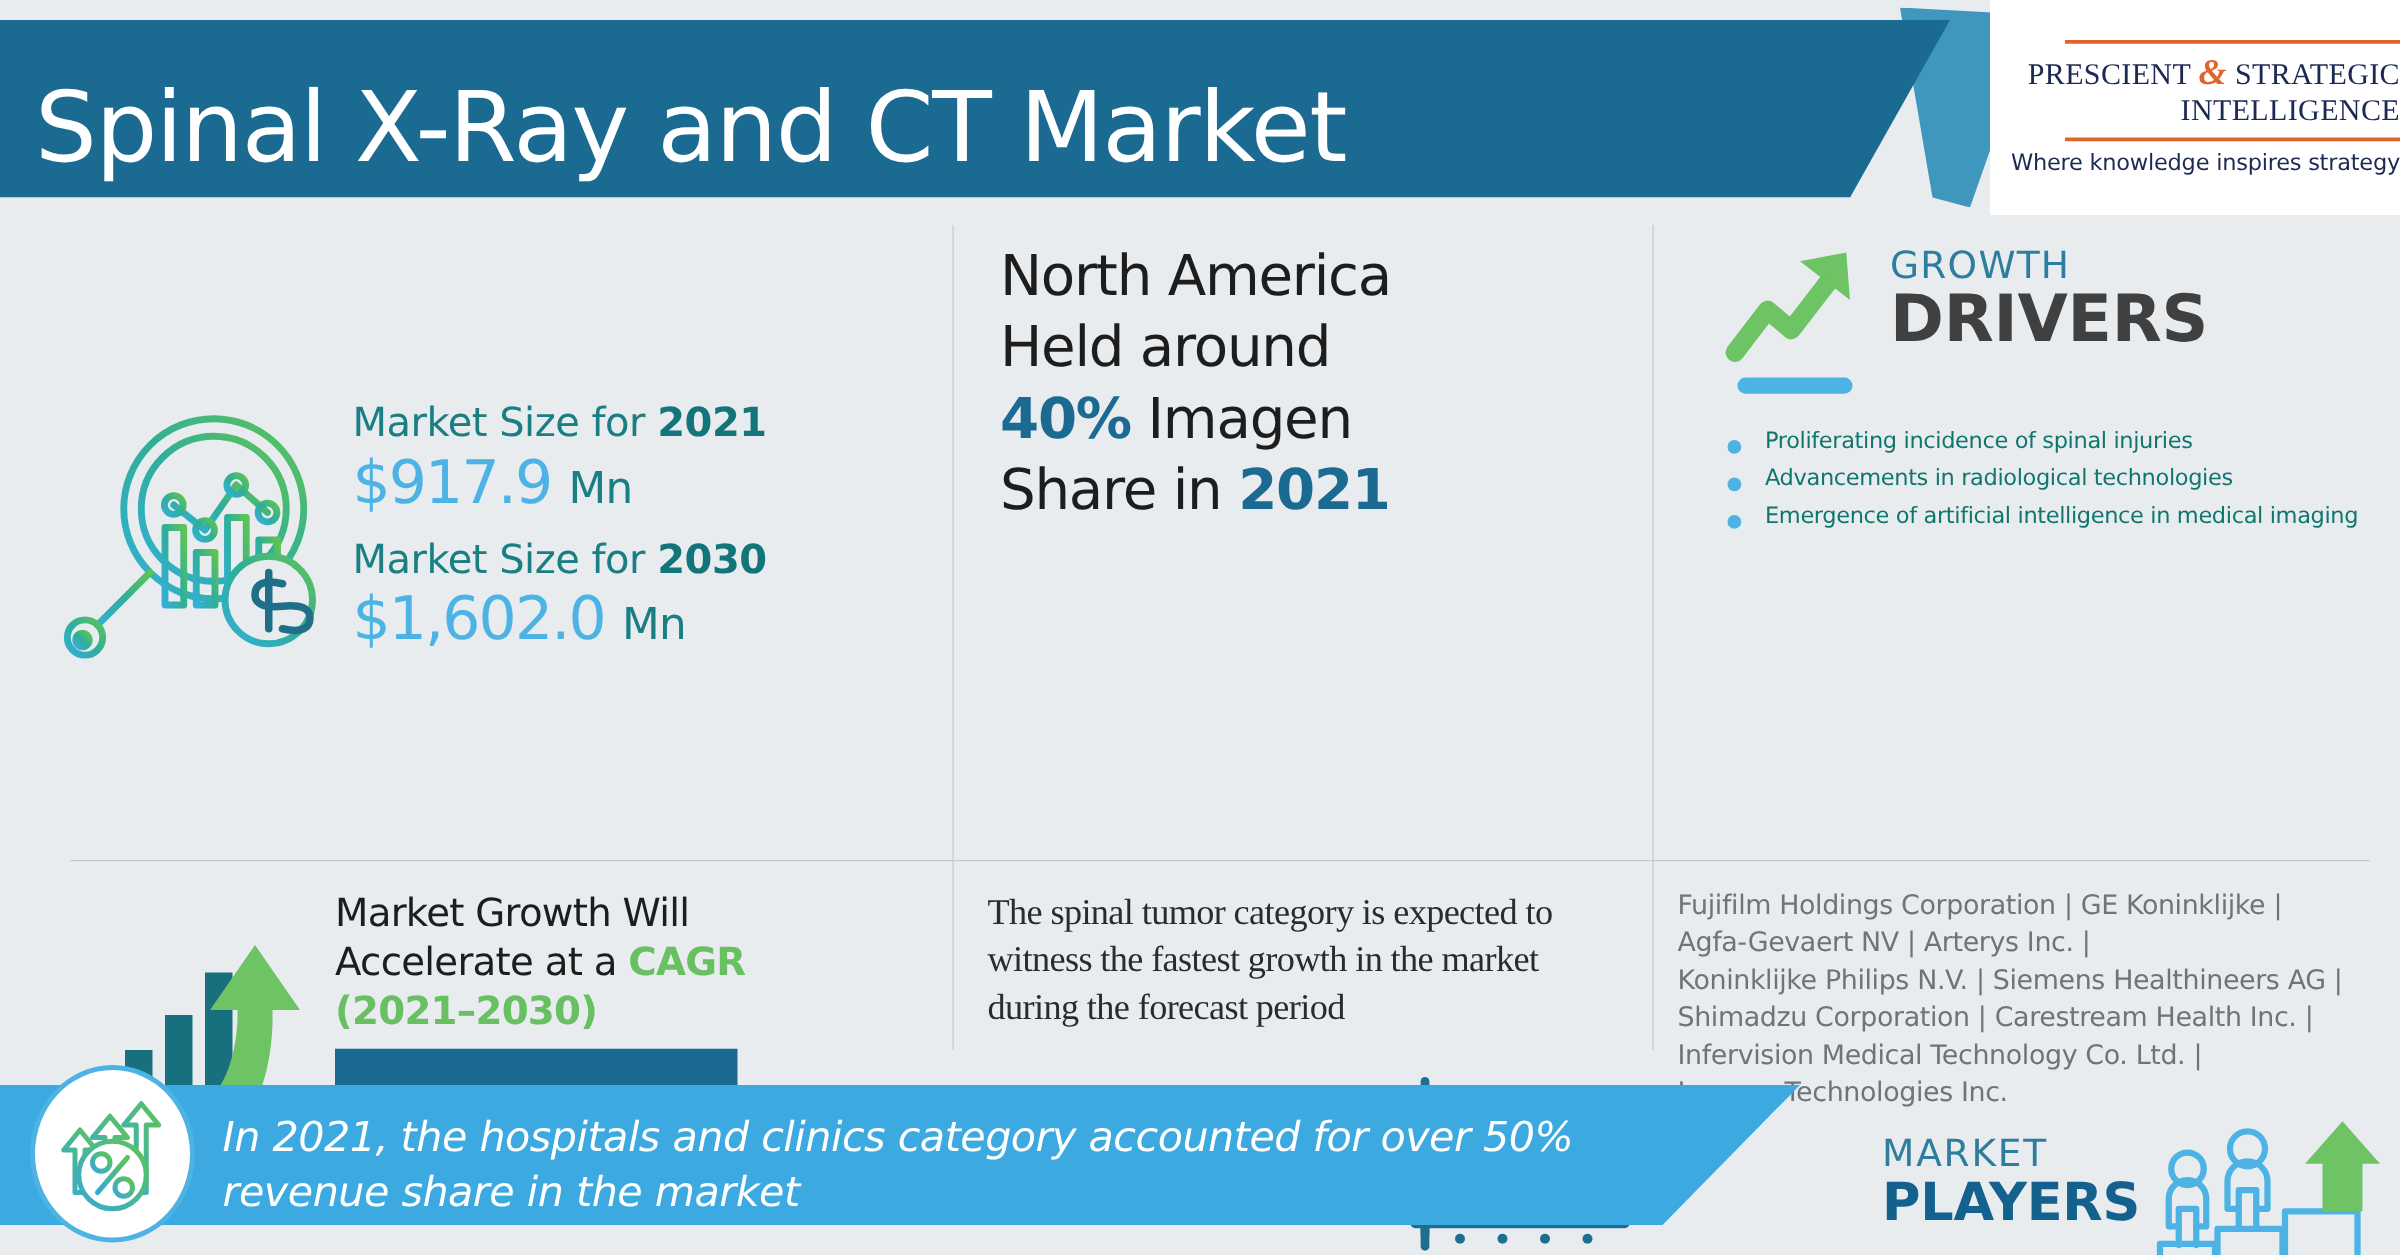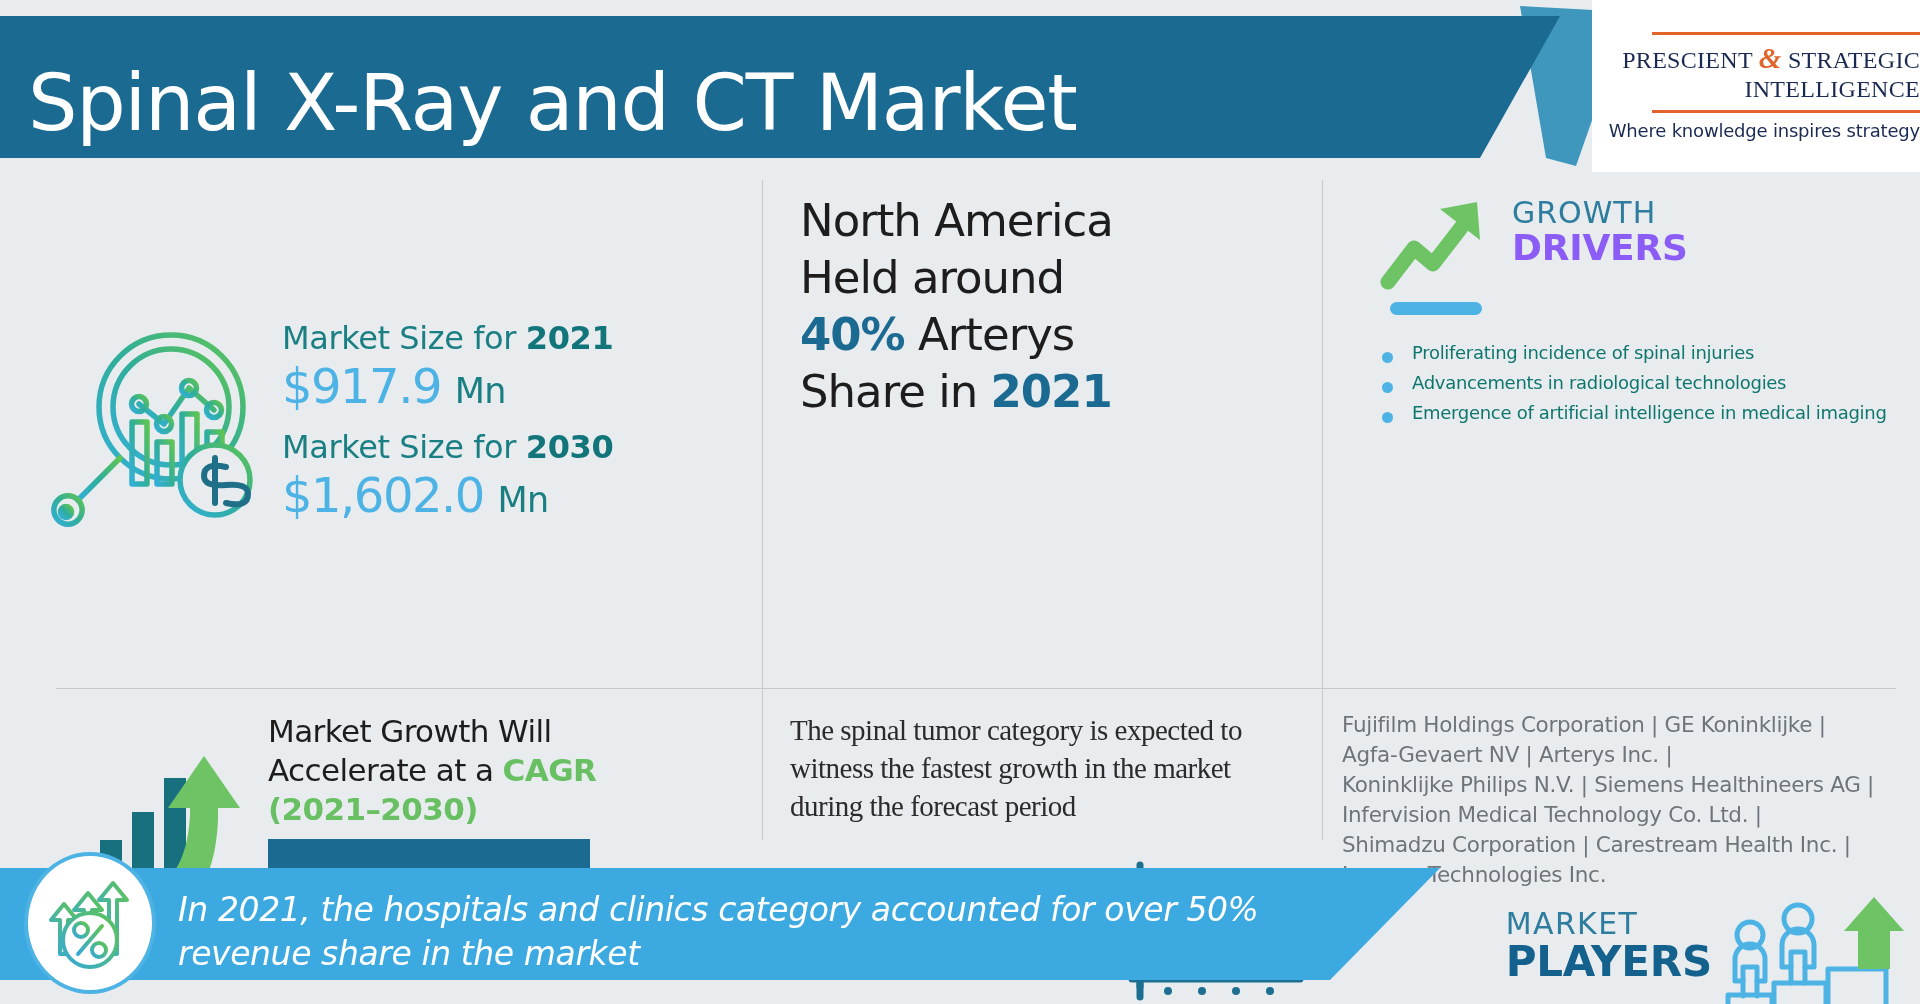--- a/index.html
+++ b/index.html
@@ -97,21 +97,21 @@
   .c-gd{ left:1378px; top:20px; width:520px; }
   .gd-head{ display:flex; align-items:flex-start; }
   .gd-arrow{ width:118px; height:104px; flex:0 0 118px; }
   .gd-words{ margin-left:16px; padding-top:6px; }
   .gd-growth{
     font-family:"DejaVu Sans", sans-serif;
     font-size:30px; color:#2f7d9e; letter-spacing:1px; line-height:1;
   }
   .gd-drivers{
     font-family:"DejaVu Sans", sans-serif;
-    font-size:36px; font-weight:700; color:#8b5cf6; letter-spacing:-.2px; line-height:1.1;
+    font-size:52px; font-weight:700; color:#404040; letter-spacing:-.2px; line-height:1.1;
   }
   .gd-underline{ width:92px; height:13px; border-radius:7px; background:#4cb3e4; margin-top:6px; margin-left:12px; }
   .gd-list{ list-style:none; margin-top:26px; }
   .gd-list li{
     position:relative; padding-left:34px; margin-bottom:6px;
     font-family:"DejaVu Sans", sans-serif;
     font-size:18px; color:#0f766e; letter-spacing:-.3px; line-height:1.32;
   }
   .gd-list li .bullet{
     position:absolute; left:4px; top:11px; width:11px; height:11px;
@@ -257,21 +257,21 @@
         <span>$1,602.0</span>
         <span class="mn">Mn</span>
       </div>
     </div>
   </div>
 
   <div class="cell c-na">
     <div class="na-text">
       <div>North America</div>
       <div>Held around</div>
-      <div><b>40%</b><span> Arterys</span></div>
+      <div><b>40%</b><span> Imagen</span></div>
       <div><span>Share in </span><b>2021</b></div>
     </div>
   </div>
 
   <div class="cell c-gd">
     <div class="gd-head">
       <div class="gd-arrow">
         <svg viewBox="0 0 118 104" width="118" height="104">
           <g fill="none" stroke="#6ec364" stroke-width="15" stroke-linecap="round" stroke-linejoin="round">
             <polyline points="10,90 36,56 55,72 92,24"></polyline>
@@ -346,22 +346,22 @@
         </g>
       </svg>
     </div>
   </div>
 
   <div class="cell c-players">
     <div class="players-list">
       <div>Fujifilm Holdings Corporation | GE Koninklijke |</div>
       <div>Agfa-Gevaert NV | Arterys Inc. |</div>
       <div>Koninklijke Philips N.V. | Siemens Healthineers AG |</div>
+      <div>Shimadzu Corporation | Carestream Health Inc. |</div>
       <div>Infervision Medical Technology Co. Ltd. |</div>
-      <div>Shimadzu Corporation | Carestream Health Inc. |</div>
       <div>Imagen Technologies Inc.</div>
     </div>
     <div class="players-foot">
       <div class="mp-words">
         <div class="mp-market">MARKET</div>
         <div class="mp-players">PLAYERS</div>
       </div>
       <div class="mp-icon">
         <svg viewBox="0 0 190 120" width="190" height="120">
           <g fill="none" stroke="#4cb3e4" stroke-width="5" stroke-linejoin="round" stroke-linecap="round">

